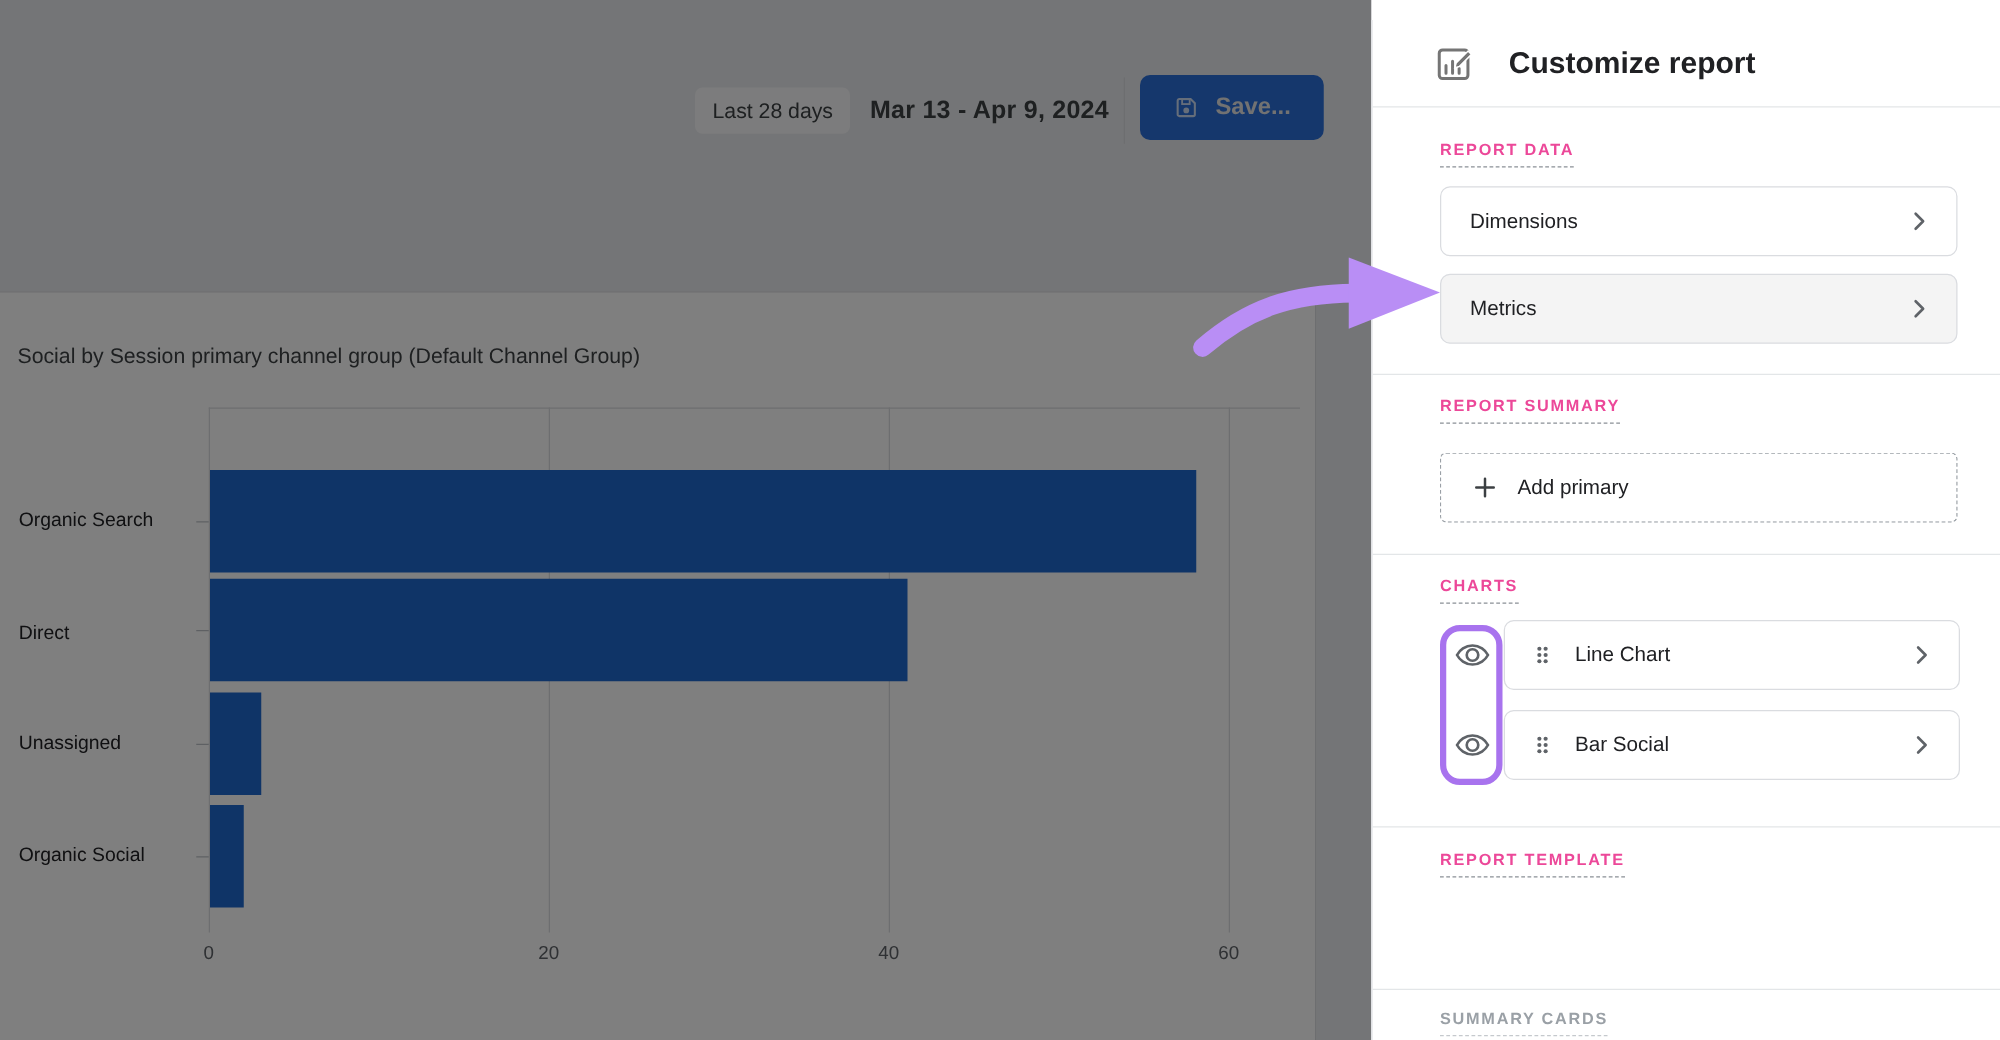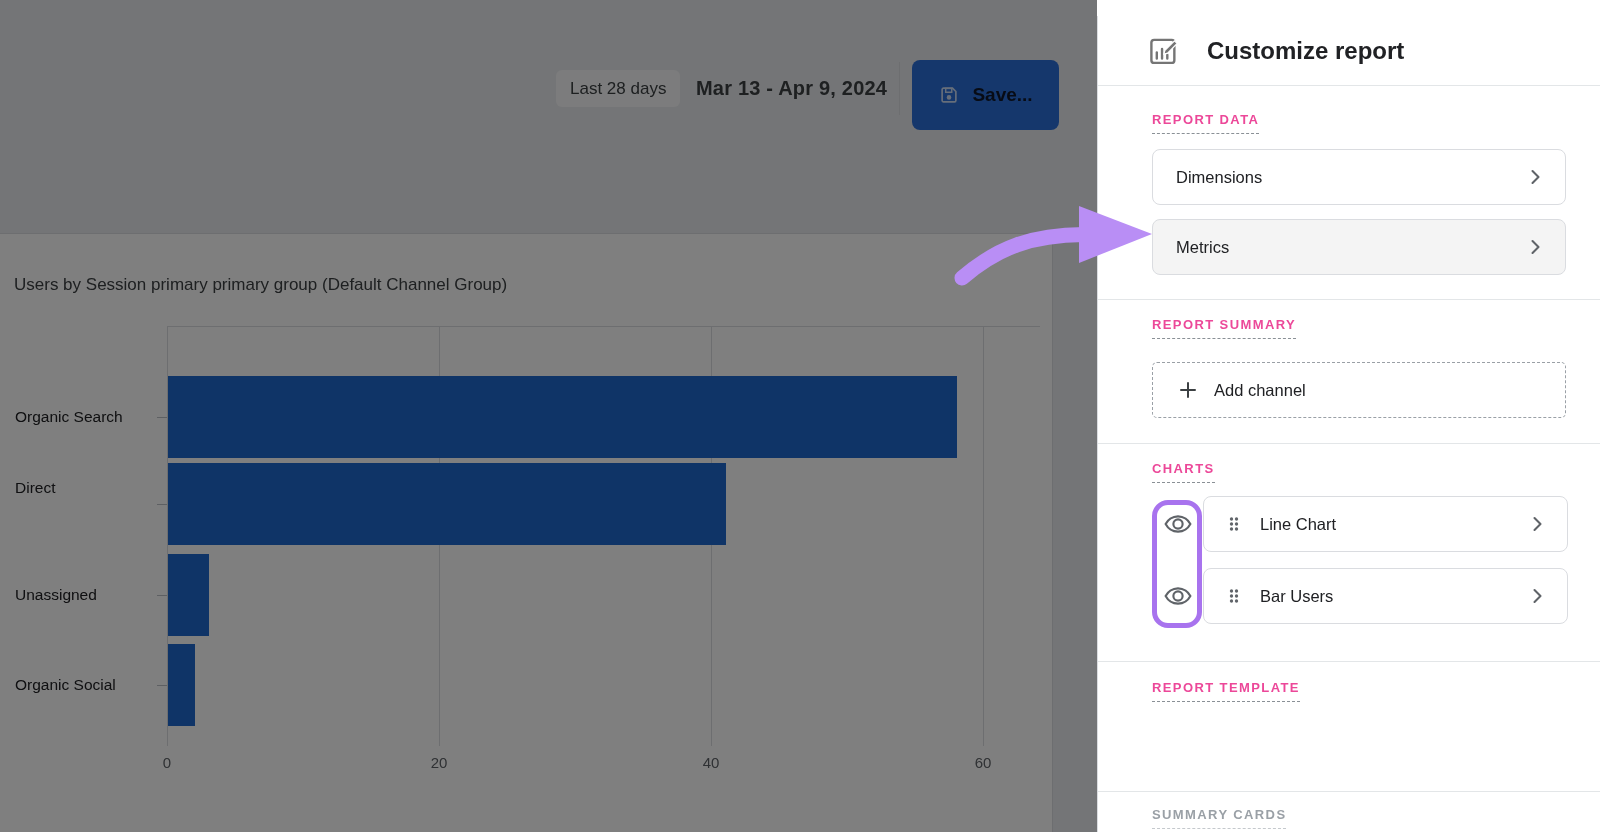--- a/index.html
+++ b/index.html
@@ -9,22 +9,22 @@
   
   .left-app { position:absolute; left:0; top:0; width:1097px; height:832px; background:#e9ebee; }
   .topband { position:absolute; left:0; top:0; width:1097px; height:233px; background:#e9ebee; }
 
   .date-preset { position:absolute; left:556px; top:70px; height:37px; padding:0 14px;
     background:#f8f9fa; border-radius:6px; display:flex; align-items:center;
     font-size:17px; color:#3c4043; cursor:pointer; }
   .date-range { position:absolute; left:696px; top:70px; height:37px; display:flex; align-items:center;
     font-size:20px; font-weight:bold; color:#3c4043; letter-spacing:.2px; cursor:pointer; }
   .vsep { position:absolute; left:899px; top:62px; width:1px; height:53px; background:#dadce0; }
-  .save-btn { position:absolute; left:912px; top:60px; width:147px; height:70px; border:none;
-    border-radius:8px; background:#2b6fd8; color:#0f172a; font-size:19px; font-weight:bold;
+  .save-btn { position:absolute; left:912px; top:60px; width:147px; height:52px; border:none;
+    border-radius:8px; background:#2b6fd8; color:#e5e5e5; font-size:19px; font-weight:bold;
     font-family:"Liberation Sans", sans-serif; display:flex; align-items:center; justify-content:center;
     gap:12px; cursor:pointer; }
 
   .report-card { position:absolute; left:0; top:233px; width:1053px; height:599px; background:#ffffff;
     border-top:1px solid #dadce0; border-right:1px solid #dadce0; }
   .chart-title { position:absolute; left:14px; top:41px; font-size:17px; color:#3c4043; }
 
   .plot { position:absolute; left:0; top:92px; width:1053px; height:470px; }
   .gridline { position:absolute; width:1px; background:#dadce0; top:0; height:420px; }
   .topline { position:absolute; left:167px; top:0; width:873px; height:1px; background:#dadce0; }
@@ -94,35 +94,35 @@
             <path d="M4.5 6a1.5 1.5 0 0 1 1.5-1.5h9.8l3.7 3.7V18a1.5 1.5 0 0 1-1.5 1.5H6A1.5 1.5 0 0 1 4.5 18z" fill="none" stroke="#ccdcf5" stroke-width="1.8"></path>
             <rect x="8.4" y="4.8" width="6.6" height="4.2" fill="none" stroke="#ccdcf5" stroke-width="1.6"></rect>
             <circle cx="12" cy="14.6" r="2.5" fill="#ccdcf5"></circle>
           </svg>
         </span>
         <span>Save...</span>
       </button>
     </div>
 
     <div class="report-card">
-      <div class="chart-title">Users by Session primary primary group (Default Channel Group)</div>
+      <div class="chart-title">Social by Session primary channel group (Default Channel Group)</div>
       <div class="plot" id="plot">
           <div class="topline"></div>
           <div class="gridline" style="left: 167px;"></div>
           <div class="tick-label" style="left: 167px;">0</div>
           <div class="gridline" style="left: 439px;"></div>
           <div class="tick-label" style="left: 439px;">20</div>
           <div class="gridline" style="left: 711px;"></div>
           <div class="tick-label" style="left: 711px;">40</div>
           <div class="gridline" style="left: 983px;"></div>
           <div class="tick-label" style="left: 983px;">60</div>
           <div class="cat-label" style="top: 50px; height: 82px;">Organic Search</div>
           <div class="cat-tick" style="left: 157px; top: 91px;"></div>
           <div class="bar" style="left: 168px; top: 50px; width: 788.8px; height: 82px; background: rgb(30, 105, 207);"></div>
-          <div class="cat-label" style="top: 121px; height: 82px;">Direct</div>
+          <div class="cat-label" style="top: 140px; height: 82px;">Direct</div>
           <div class="cat-tick" style="left: 157px; top: 178px;"></div>
           <div class="bar" style="left: 168px; top: 137px; width: 557.6px; height: 82px; background: rgb(30, 105, 207);"></div>
           <div class="cat-label" style="top: 228px; height: 82px;">Unassigned</div>
           <div class="cat-tick" style="left: 157px; top: 269px;"></div>
           <div class="bar" style="left: 168px; top: 228px; width: 40.8px; height: 82px; background: rgb(30, 105, 207);"></div>
           <div class="cat-label" style="top: 318px; height: 82px;">Organic Social</div>
           <div class="cat-tick" style="left: 157px; top: 359px;"></div>
           <div class="bar" style="left: 168px; top: 318px; width: 27.2px; height: 82px; background: rgb(30, 105, 207);"></div>
         </div>
     </div>
@@ -164,21 +164,21 @@
 
     <div class="divider" style="top:283px"></div>
 
     <div class="sec-label" style="top:301px">REPORT SUMMARY</div>
     <button class="nav-btn add-filter" style="top:346px">
       <span style="display:flex">
         <svg width="24" height="24" viewBox="0 0 24 24">
             <path d="M12 5v14M5 12h14" fill="none" stroke="#3c4043" stroke-width="2" stroke-linecap="round"></path>
           </svg>
       </span>
-      <span>Add channel</span>
+      <span>Add primary</span>
     </button>
 
     <div class="divider" style="top:427px"></div>
 
     <div class="sec-label" style="top:445px">CHARTS</div>
 
     <div class="divider" style="top:645px"></div>
 
     <div class="sec-label" style="top:664px">REPORT TEMPLATE</div>
 
@@ -231,21 +231,21 @@
         <g fill="#5f6368">
             <circle cx="9" cy="6" r="2"></circle>
             <circle cx="15" cy="6" r="2"></circle>
             <circle cx="9" cy="12" r="2"></circle>
             <circle cx="15" cy="12" r="2"></circle>
             <circle cx="9" cy="18" r="2"></circle>
             <circle cx="15" cy="18" r="2"></circle>
           </g>
       </svg>
     </span>
-    <span>Bar Users</span>
+    <span>Bar Social</span>
     <span class="grow"></span>
     <span style="display:flex">
       <svg width="24" height="24" viewBox="0 0 24 24">
           <path d="M9.5 6l6 6-6 6" fill="none" stroke="#5f6368" stroke-width="2.1" stroke-linecap="round" stroke-linejoin="round"></path>
         </svg>
     </span>
   </div>
 
   <div class="template-value">Traffic acquisition</div>
   <button class="circle-btn">

